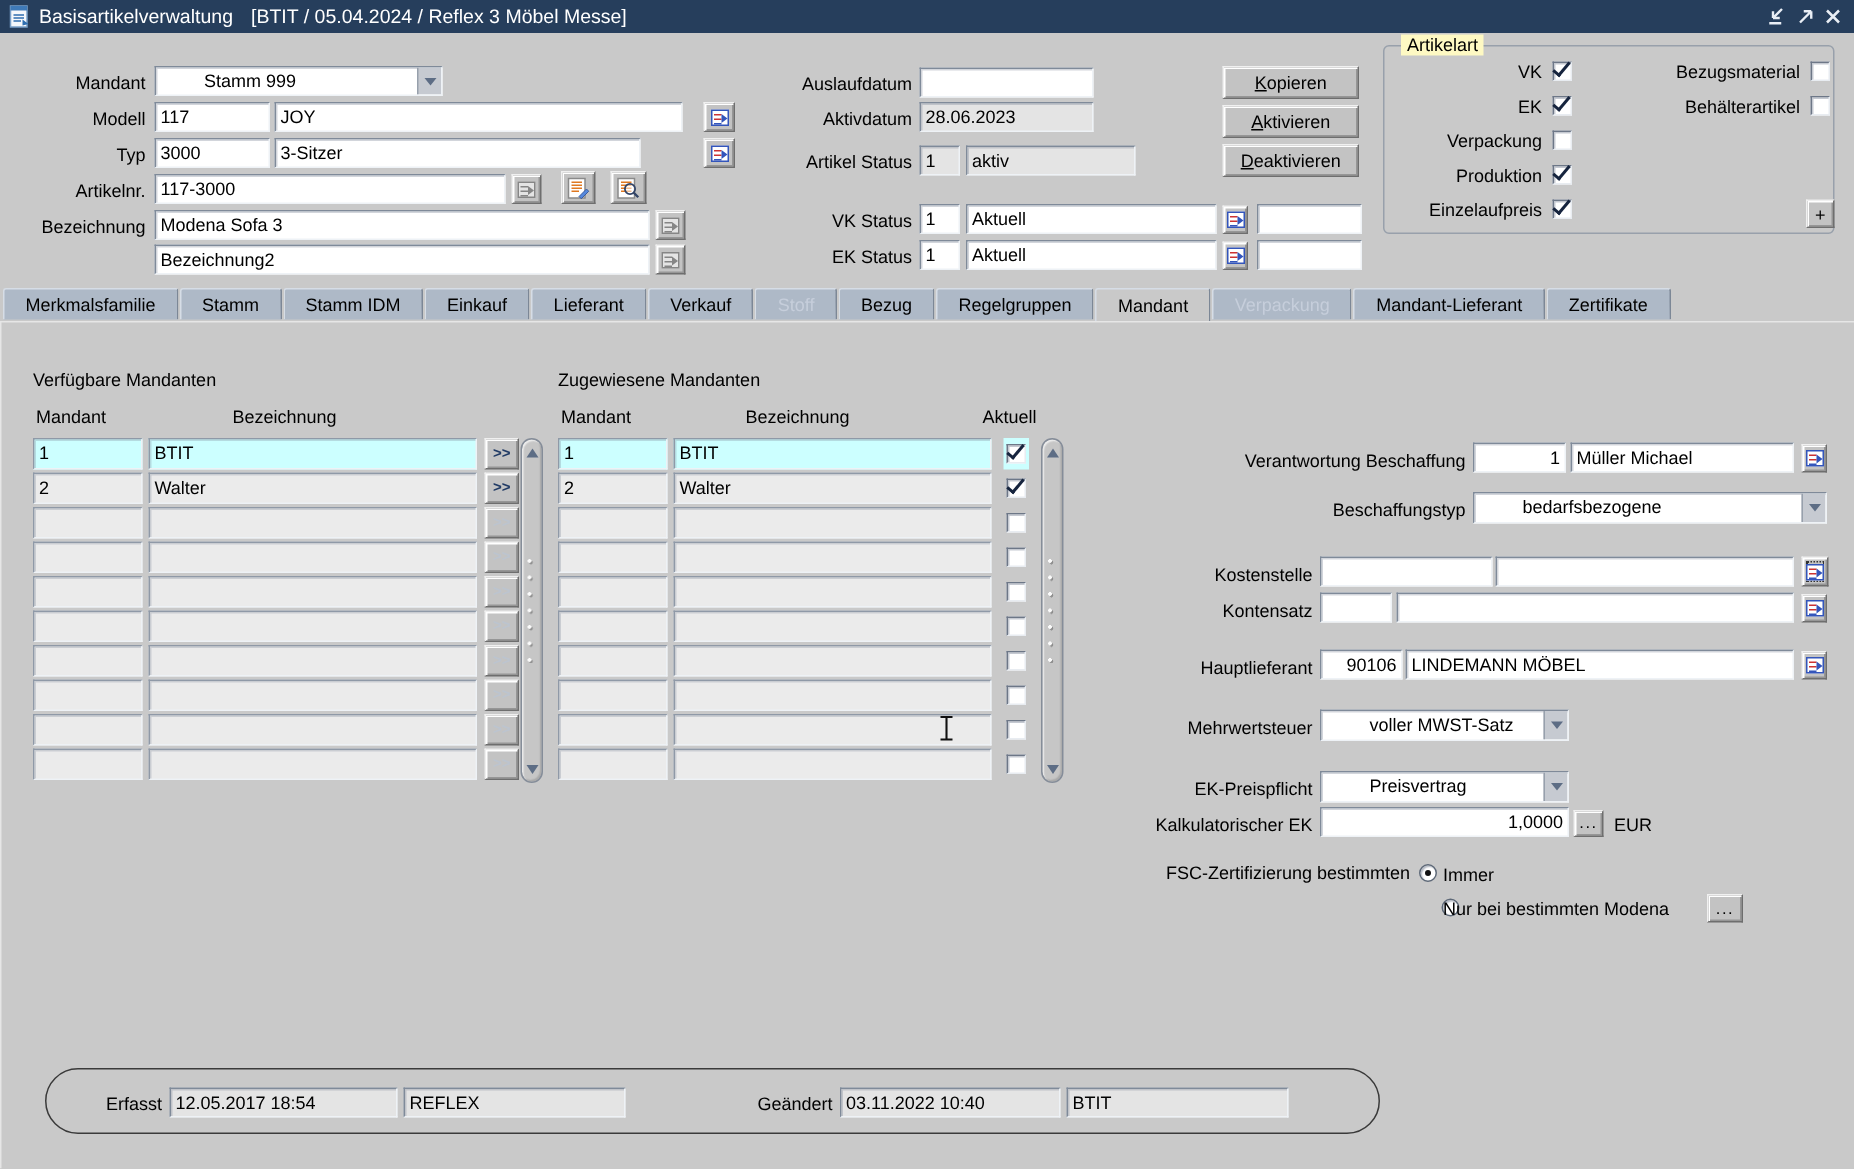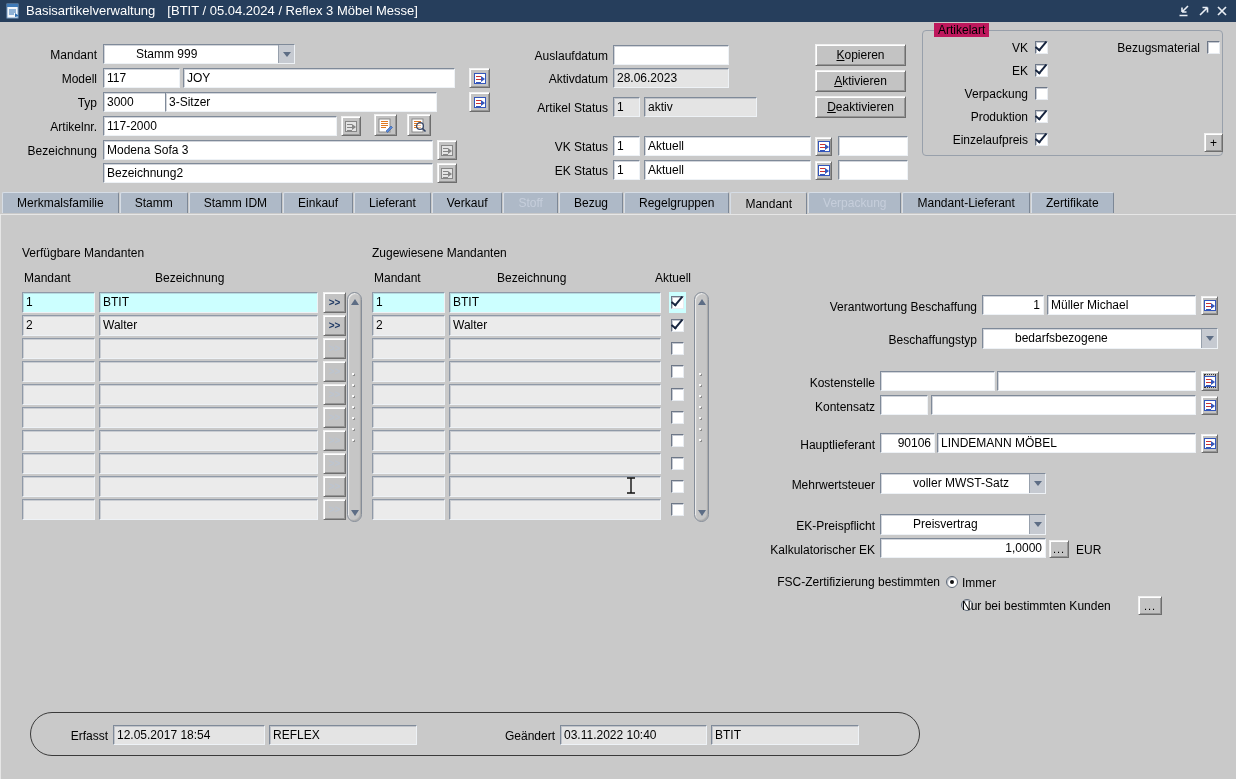--- a/index.html
+++ b/index.html
@@ -93,21 +93,21 @@
   .sb-btn.up::after { content:""; border-left:4px solid transparent; border-right:4px solid transparent; border-bottom:6px solid #5d6d85; }
   .sb-btn.down::after { content:""; border-left:4px solid transparent; border-right:4px solid transparent; border-top:6px solid #5d6d85; }
   .sb-grip { position:absolute; left:3px; right:2px; top:50%; height:70px; transform:translateY(-50%);
     background-image:
       radial-gradient(circle at 2px 2px, #fbfbfb 1.1px, transparent 1.4px),
       radial-gradient(circle at 3px 3px, #8d8d8d 1.1px, transparent 1.4px);
     background-size:8px 11px; }
 
   
   .groupbox { position:absolute; border:1px solid #98a0ab; border-radius:4px; }
-  .legend { position:absolute; background:#be185d; padding:0 4px; }
+  .legend { position:absolute; background:#fef9c3; padding:0 4px; }
   .aa-row { display:flex; align-items:center; justify-content:flex-end; height:23px; gap:7px; }
 
   .footerbox { position:absolute; left:30px; top:712px; width:890px; height:44px;
     border:1px solid #3a3a3a; border-radius:22px; }
 
   .dotsbtn { font-size:11px; letter-spacing:1px; }
 
   u { text-decoration:underline; }
 </style>
 </head>
@@ -153,27 +153,27 @@
 
 <div class="label r" style="left:10px;top:72px;width:87px">Modell</div>
 <div class="fld" style="left:103px;top:68px;width:77px">117</div>
 <div class="fld" style="left:183px;top:68px;width:272px">JOY</div>
 <button class="btn3d lovbtn" style="left:469px;top:68px;width:21px">
     <span class="lov-ico"></span>
   </button>
 
 <div class="label r" style="left:10px;top:96px;width:87px">Typ</div>
 <div class="fld" style="left:103px;top:92px;width:77px">3000</div>
-<div class="fld" style="left:165px;top:92px;width:272px">3-Sitzer</div>
+<div class="fld" style="left:183px;top:92px;width:244px">3-Sitzer</div>
 <button class="btn3d lovbtn" style="left:469px;top:92px;width:21px">
     <span class="lov-ico"></span>
   </button>
 
 <div class="label r" style="left:10px;top:120px;width:87px">Artikelnr.</div>
-<div class="fld" style="left:103px;top:116px;width:234px">117-2000</div>
+<div class="fld" style="left:103px;top:116px;width:234px">117-3000</div>
 <button class="btn3d lovbtn disabled" style="left:341px;top:116px;width:20px">
     <span class="lov-ico"></span>
   </button>
 <button class="btn3d" style="left:374px;top:114px;width:23px;height:22px">
   <svg width="15" height="15" viewBox="0 0 15 15">
     <rect x="1" y="1" width="11" height="13" fill="#fff" stroke="#8a8a8a"></rect>
     <path d="M3 3.5 h7 M3 5.5 h7 M3 7.5 h7 M3 9.5 h5" stroke="#e07820" stroke-width="1"></path>
     <path d="M8 13 l5 -5 1.5 1.5 -5 5 z" fill="#5588dd" stroke="#335599" stroke-width=".6"></path>
   </svg>
 </button>
@@ -267,20 +267,24 @@
   </div>
 <div class="abs" style="left:1048px;top:36px;width:172px">
 
     <div class="aa-row">
       <span>Bezugsmaterial</span>
       <span class="cb"></span>
     </div>
 
 
 
+    <div class="aa-row">
+      <span>Behälterartikel</span>
+      <span class="cb"></span>
+    </div>
   </div>
 <button class="btn3d" style="left:1204px;top:133px;width:19px;height:19px">+</button>
 
 
 <div class="tabs">
 
     <div class="tab">
       <span>Merkmalsfamilie</span>
     </div>
 
@@ -595,21 +599,21 @@
 
 <div class="label r" style="left:690px;top:543px;width:185px">Kalkulatorischer EK</div>
 <div class="fld right" style="left:880px;top:538px;width:166px">1,0000</div>
 <button class="btn3d dotsbtn" style="left:1049px;top:540px;width:20px;height:18px">...</button>
 <div class="label" style="left:1076px;top:543px">EUR</div>
 
 <div class="label r" style="left:700px;top:575px;width:240px">FSC-Zertifizierung bestimmten</div>
 <span class="radio sel abs" style="left:946px;top:576px"></span>
 <div class="label" style="left:962px;top:576px">Immer</div>
 <span class="radio abs" style="left:946px;top:599px"></span>
-<div class="label" style="left:962px;top:599px">Nur bei bestimmten Kunden</div>
+<div class="label" style="left:962px;top:599px">Nur bei bestimmten Modena</div>
 <button class="btn3d dotsbtn" style="left:1138px;top:596px;width:24px;height:19px">...</button>
 
 
 <div class="footerbox"></div>
 <div class="label r" style="left:48px;top:729px;width:60px">Erfasst</div>
 <div class="fld ro" style="left:113px;top:725px;width:152px">12.05.2017 18:54</div>
 <div class="fld ro" style="left:269px;top:725px;width:148px">REFLEX</div>
 <div class="label r" style="left:495px;top:729px;width:60px">Geändert</div>
 <div class="fld ro" style="left:560px;top:725px;width:147px">03.11.2022 10:40</div>
 <div class="fld ro" style="left:711px;top:725px;width:148px">BTIT</div>

